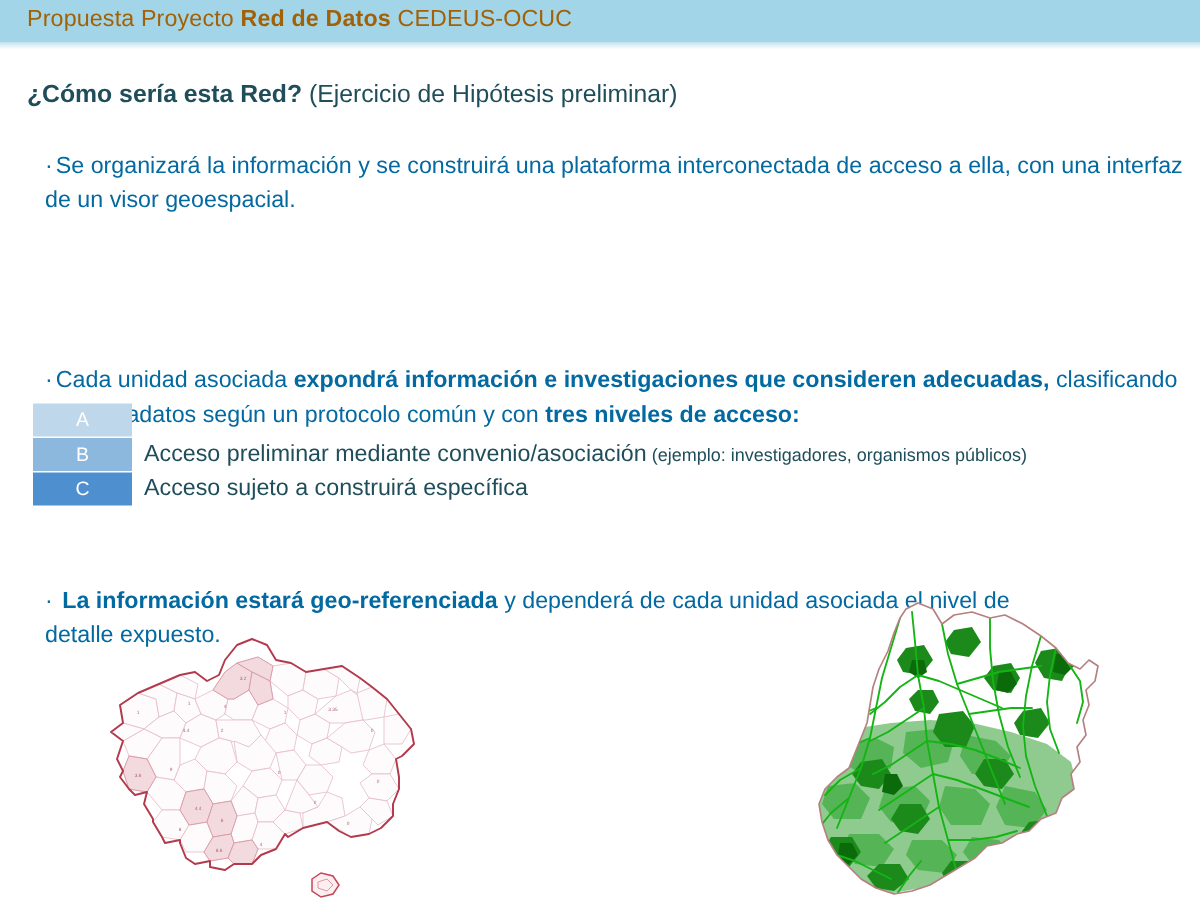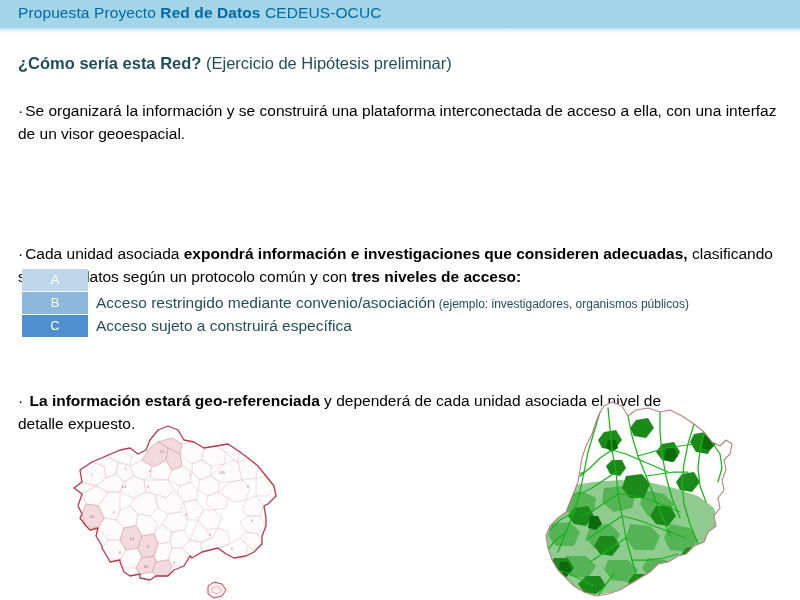--- a/index.html
+++ b/index.html
@@ -30,21 +30,21 @@
     width: 800px;
     height: 5px;
     background: linear-gradient(to bottom, #bfe2ef 0%, #e4f2f8 55%, #ffffff 100%);
   }
   .header-title {
     position: absolute;
     left: 18px;
     top: 4px;
     font-size: 15.5px;
     letter-spacing: .1px;
-    color: #0369a1;
+    color: #a16207;
     white-space: nowrap;
   }
   .header-title .b { font-weight: bold; }
   .header-title .n { font-weight: normal; }
 
   
   .content {
     position: absolute;
     left: 0; top: 0;
     width: 776px;
@@ -58,24 +58,24 @@
     font-size: 16.5px;
     line-height: 20px;
     white-space: nowrap;
     color: #1f4e5a;
   }
   .slide-title .q { font-weight: bold; }
   .slide-title .sub { font-weight: normal; }
 
   .para {
     position: absolute;
-    left: 18px;
+    left: 30px;
     font-size: 15.5px;
     line-height: 23px;
-    color: #000000;
+    color: #0369a1;
   }
   .para b { font-weight: bold; }
 
   #para-1 { top: 99px;  width: 768px; }
   #para-2 { top: 194px; width: 772px; margin-top: 48px; }
   #para-3 { top: 389px; width: 768px; text-align: justify; }
   #para-3 .lastline { text-align: left; }
 
   .bullet-dot {
     font-size: 15.5px;
@@ -145,21 +145,21 @@
   <div class="para" id="para-2"><span class="bullet-dot">·</span><span>Cada unidad asociada </span><b>expondrá información e investigaciones que consideren adecuadas,</b><span> clasificando sus metadatos según un protocolo común y con </span><b>tres niveles de acceso:</b></div>
 
   <div class="legend">
 
     <div class="legend-row">
       <div class="legend-badge" style="background: rgb(190, 215, 234);">A</div>
     </div>
 
     <div class="legend-row">
       <div class="legend-badge" style="background: rgb(140, 184, 221);">B</div>
-      <div class="legend-label"><span>Acceso restringido mediante convenio/asociación</span><span class="legend-note"> (ejemplo: investigadores, organismos públicos)</span></div>
+      <div class="legend-label"><span>Acceso preliminar mediante convenio/asociación</span><span class="legend-note"> (ejemplo: investigadores, organismos públicos)</span></div>
     </div>
 
     <div class="legend-row">
       <div class="legend-badge" style="background: rgb(78, 144, 207);">C</div>
       <div class="legend-label"><span>Acceso sujeto a construirá específica</span><span class="legend-note"></span></div>
     </div>
 
   </div>
 
   <div class="para" id="para-3"><span class="bullet-dot">·</span> <b>La información estará geo-referenciada</b><span> y dependerá de cada unidad asociada el nivel de</span>

